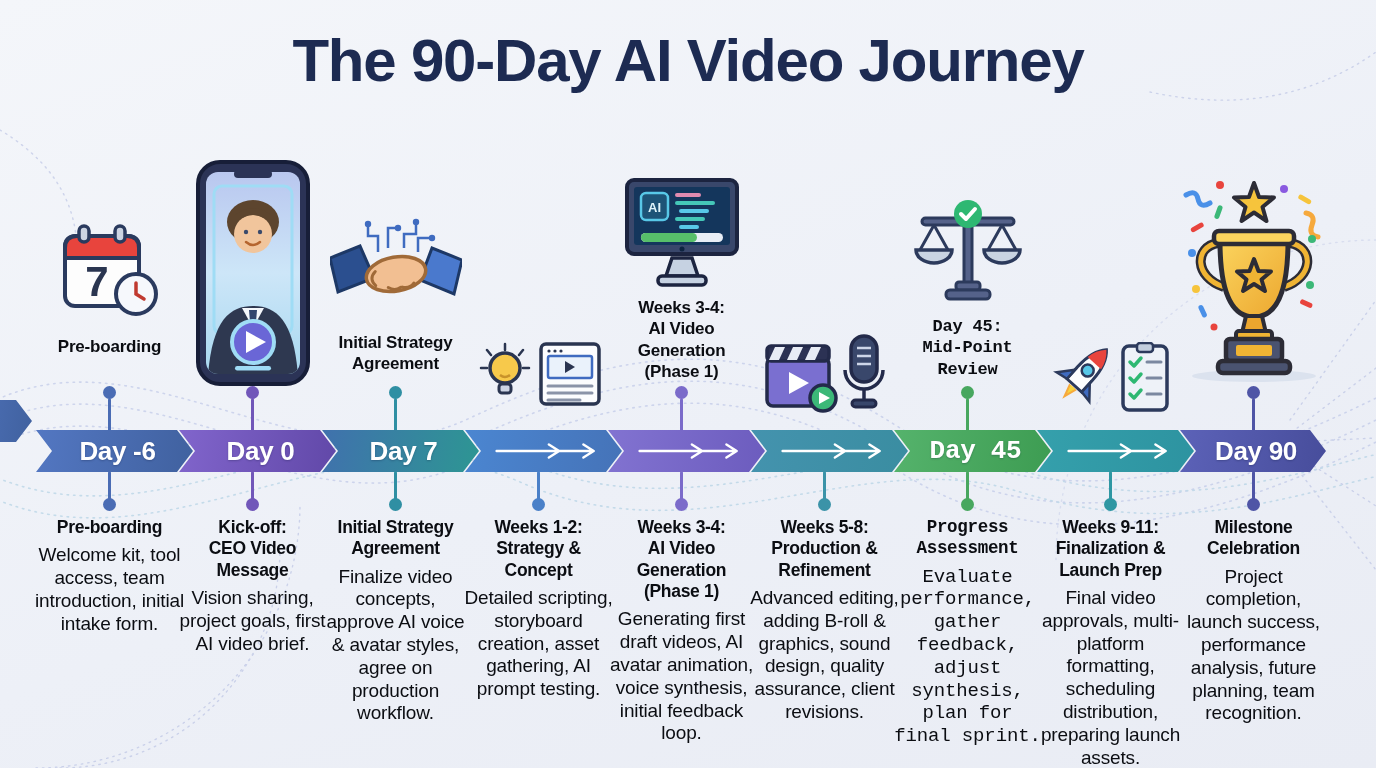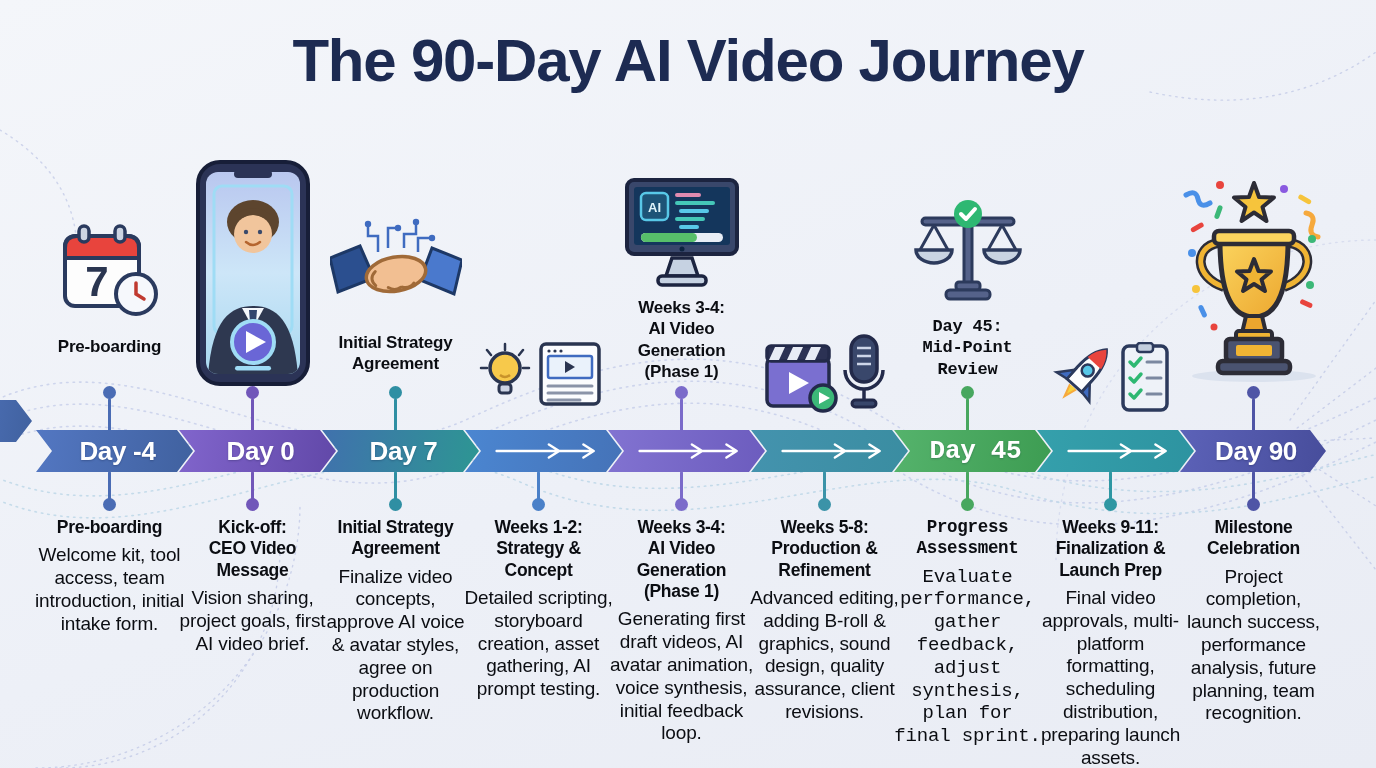--- a/index.html
+++ b/index.html
@@ -99,21 +99,21 @@
     <rect x="56" y="4" width="10" height="16" rx="5" fill="#ccd4e2" stroke="#2a3a5e" stroke-width="3.5"></rect>
     <text x="38" y="74" font-size="42" font-weight="bold" fill="#2a3550" text-anchor="middle">7</text>
     <circle cx="77" cy="72" r="20" fill="#f6f8fc" stroke="#2a3a5e" stroke-width="4"></circle>
     <path d="M77 61 v11 l8 5" stroke="#c03a30" stroke-width="3.5" fill="none" stroke-linecap="round"></path>
   </svg>
 </div>
     <div class="top-label">Pre-boarding</div>
     <span class="conn conn-top-line" style="background: rgb(74, 108, 180);"></span>
     <span class="dot dot-top" style="background: rgb(74, 108, 180);"></span>
     <div class="segment" style="background: linear-gradient(100deg, rgb(83, 119, 194) 0%, rgb(64, 97, 159) 100%);">
-      <span class="seg-label">Day -4</span>
+      <span class="seg-label">Day -6</span>
 
     </div>
     <span class="conn conn-bot-line" style="background: rgb(74, 108, 180);"></span>
     <span class="dot dot-bot" style="background: rgb(74, 108, 180);"></span>
     <div class="text-block">
       <div class="heading">Pre-boarding</div>
       <div class="desc">Welcome kit, tool access, team introduction, initial intake form.</div>
     </div>
   </div>
 

